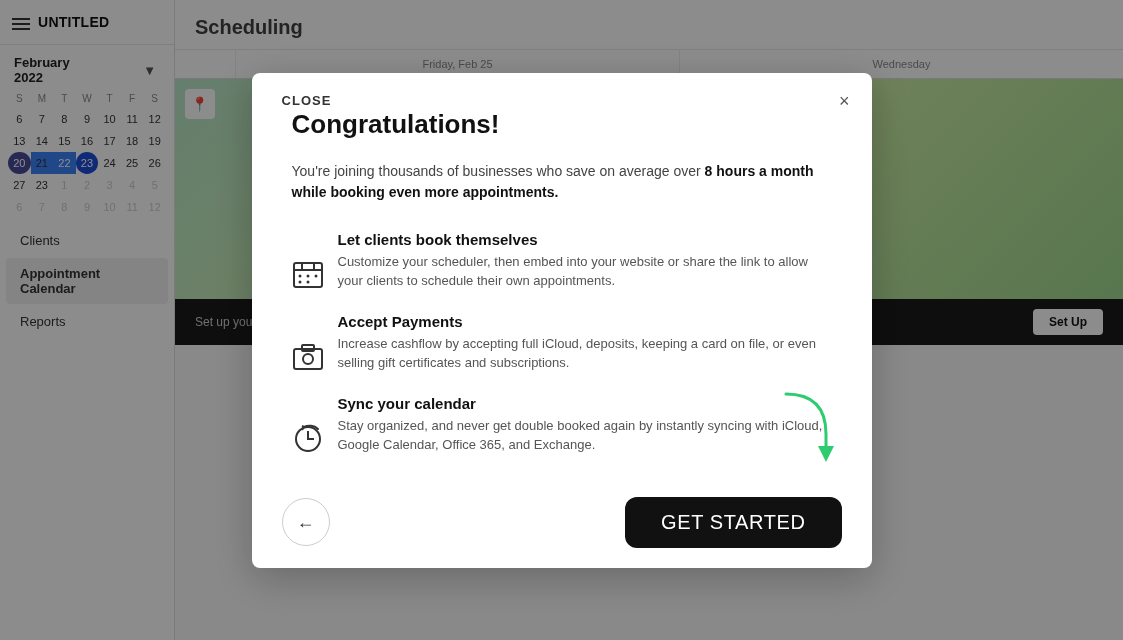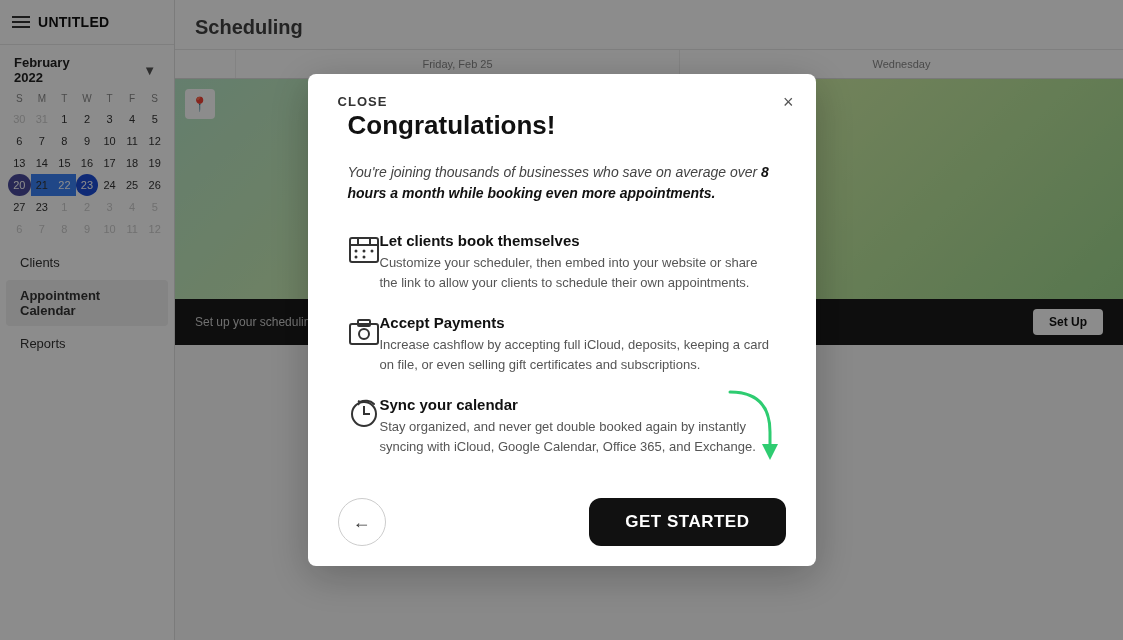--- a/index.html
+++ b/index.html
@@ -17,21 +17,21 @@
       width: 175px;
       min-width: 175px;
       background: #fff;
       border-right: 1px solid #e0e0e0;
       display: flex;
       flex-direction: column;
       height: 640px;
     }
     .sidebar-header {
       display: flex;
-      align-items: center;
+      align-items: flex-end;
       padding: 14px 12px;
       border-bottom: 1px solid #e8e8e8;
       gap: 8px;
     }
     .sidebar-hamburger {
       display: flex;
       flex-direction: column;
       gap: 3px;
       cursor: pointer;
     }
@@ -166,21 +166,21 @@
       top: 0; left: 0; right: 0; bottom: 0;
       background: rgba(0,0,0,0.45);
       display: flex;
       align-items: center;
       justify-content: center;
       z-index: 100;
     }
     .modal {
       background: #fff;
       border-radius: 8px;
-      width: 508px;
+      width: 620px;
       max-width: 95vw;
       padding: 0;
       position: relative;
       box-shadow: 0 10px 40px rgba(0,0,0,0.25);
       overflow: hidden;
     }
     .modal-close-btn {
       position: absolute;
       top: 14px;
       right: 14px;
@@ -203,27 +203,27 @@
       font-size: 26px;
       font-weight: 700;
       color: #111;
       margin-bottom: 21px;
     }
     .modal-subtitle {
       font-size: 14px;
       color: #444;
       line-height: 1.5;
       margin-bottom: 28px;
-      font-style: italic;
     }
     .modal-subtitle strong { font-weight: 700; color: #111; }
 
     .feature-item {
       display: flex;
-      align-items: flex-start;
+      align-items: flex-end;
+      gap: 14px;
       margin-bottom: 22px;
     }
     .feature-icon {
       width: 32px;
       height: 32px;
       flex-shrink: 0;
       color: #333;
       margin-top: 2px;
     }
     .feature-text {}
@@ -258,22 +258,22 @@
       justify-content: center;
       cursor: pointer;
       font-size: 18px;
       color: #333;
     }
     .modal-get-started-btn {
       background: #111;
       color: #fff;
       border: none;
       padding: 14px 36px;
-      font-size: 17px;
-      font-weight: 700;
+      font-size: 20px;
+      font-weight: 400;
       border-radius: 12px;
       cursor: pointer;
       letter-spacing: 0.03em;
     }
 
     
     .modal-close-link {
       position: absolute;
       top: 16px;
       left: 26px;
@@ -346,29 +346,20 @@
           <th>S</th>
           <th>M</th>
           <th>T</th>
           <th>W</th>
           <th>T</th>
           <th>F</th>
           <th>S</th>
         </tr>
       </thead>
       <tbody id="calendar-body">
-      <tr>
-            <td class="other-month">30</td>
-            <td class="other-month">31</td>
-            <td>1</td>
-            <td>2</td>
-            <td>3</td>
-            <td>4</td>
-            <td>5</td>
-          </tr>
           <tr>
             <td>6</td>
             <td>7</td>
             <td>8</td>
             <td>9</td>
             <td>10</td>
             <td>11</td>
             <td>12</td>
           </tr>
           <tr>

